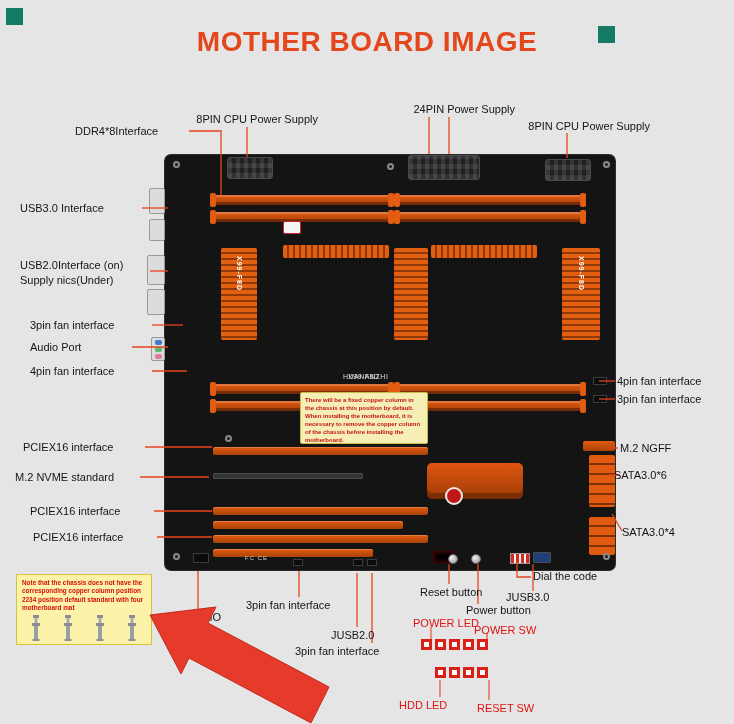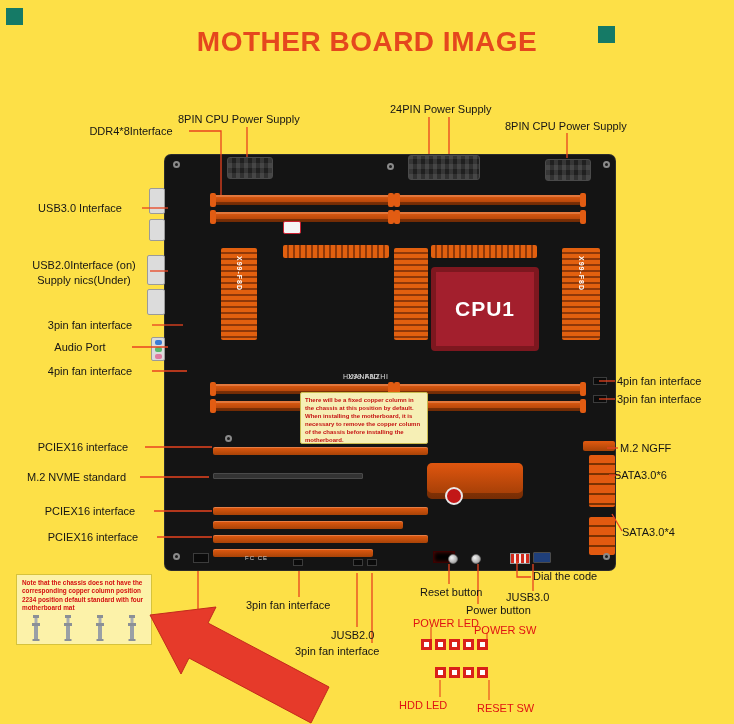--- a/index.html
+++ b/index.html
@@ -1,23 +1,23 @@
 <!DOCTYPE html>
 <html><head>
 <meta charset="utf-8">
 <style>
   *{margin:0;padding:0;box-sizing:border-box}
   html,body{width:734px;height:724px}
   body{font-family:"Liberation Sans",sans-serif;background:#fff}
-  .stage{position:relative;width:734px;height:724px;background:#fde047;overflow:hidden}
+  .stage{position:relative;width:734px;height:724px;background:#e5e5e5;overflow:hidden}
   .title{position:absolute;top:26px;left:0;width:100%;text-align:center;font-size:28px;font-weight:bold;color:#e5471d;letter-spacing:.5px}
   .deco{position:absolute;width:17px;height:17px;background:#157a66}
   .lbl{position:absolute;font-size:11px;color:#151515;white-space:nowrap;z-index:8}
-  .ra{text-align:center}
-  .ca{text-align:left}
+  .ra{text-align:left}
+  .ca{text-align:right}
   .lines,.arrow{position:absolute;left:0;top:0;pointer-events:none}
   .lines{z-index:6}
   .arrow{z-index:9}
   
   .board{position:absolute;left:165px;top:155px;width:450px;height:415px;background:#141414;border-radius:6px;box-shadow:0 0 0 1px #2b2b2b;z-index:1}
   .board *{position:absolute}
   .conn{background:#202020;border:1px solid #4a4a4a;border-radius:3px;
         background-image:repeating-linear-gradient(90deg,rgba(255,255,255,.10) 0 4px,transparent 4px 8px),
                          repeating-linear-gradient(0deg,rgba(255,255,255,.08) 0 5px,transparent 5px 10px)}
   .ram{height:10px;background:linear-gradient(#e25c12,#a63f07);border-radius:2px;
@@ -152,23 +152,20 @@
       <span class="hs-text">X99-F8D</span>
     </div>
     <div class="hs-v" style="left:229px;top:93px;width:34px;height:92px"></div>
     <div class="hs-v" style="left:397px;top:93px;width:38px;height:92px">
       <span class="hs-text">X99-F8D</span>
     </div>
     <div class="hs-h" style="left:118px;top:90px;width:106px;height:13px"></div>
     <div class="hs-h" style="left:266px;top:90px;width:106px;height:13px"></div>
     <div class="badge"></div>
 
-    <div class="cpu" style="left:266px">
-      <span>CPU1</span>
-    </div>
 
     <div class="brand" style="left:178px;top:218px">
       <span>HUANANZHI</span>&nbsp;&nbsp;
       <span>X99-F8D</span>
     </div>
 
     <div class="note-board">There will be a fixed copper column in the chassis at this position by default. When installing the motherboard, it is necessary to remove the copper column of the chassis before installing the motherboard.</div>
 
     <div class="pcie" style="left:48px;top:292px;width:215px"></div>
     <div class="m2bar" style="left:48px;top:318px;width:150px"></div>

